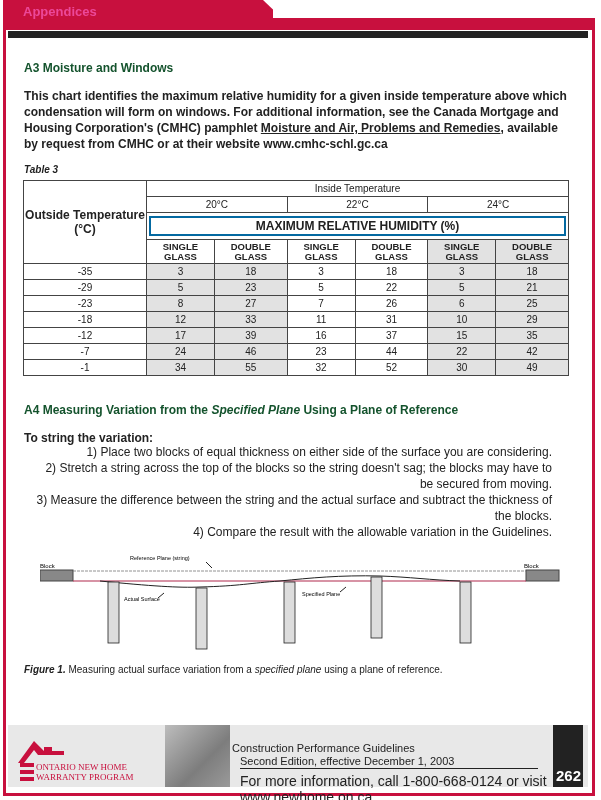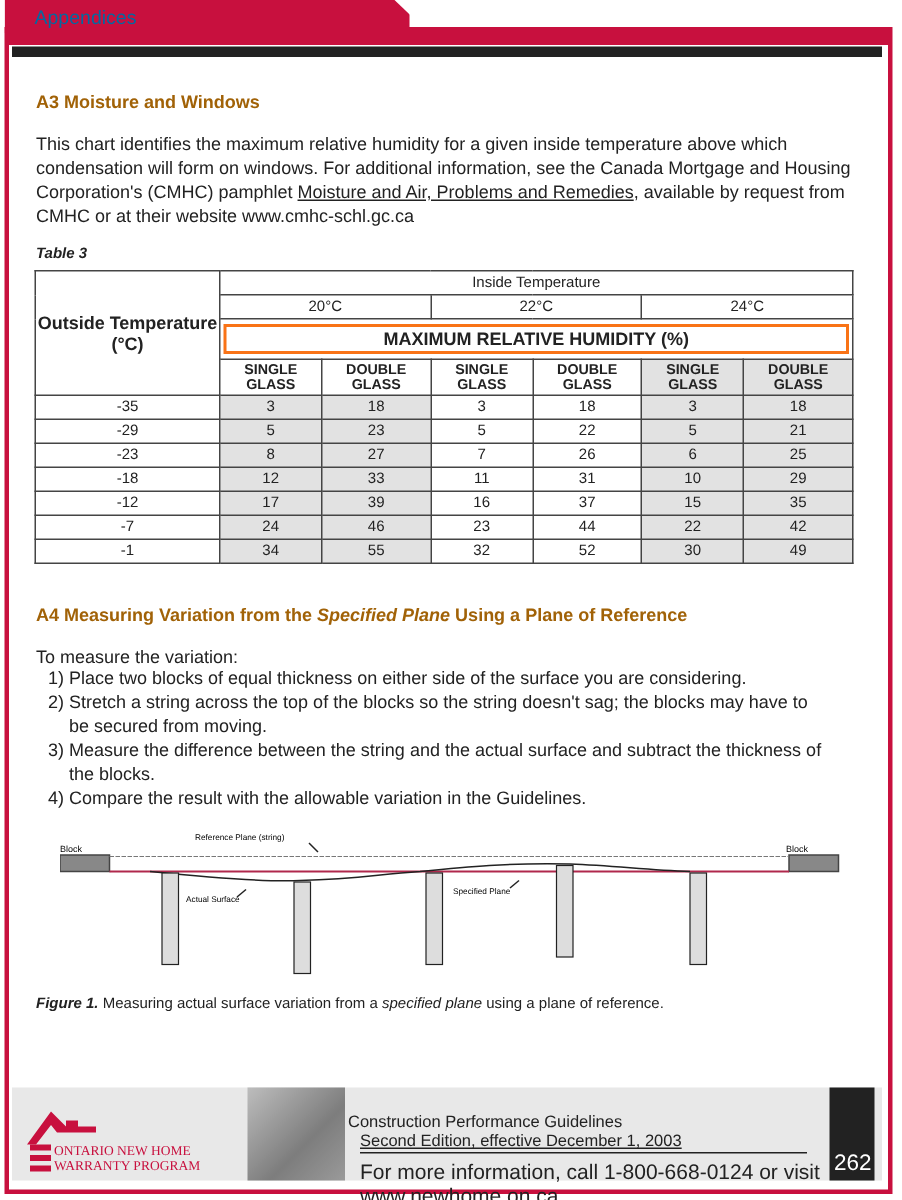--- a/index.html
+++ b/index.html
@@ -1,44 +1,44 @@
 <!DOCTYPE html>
 <html><head>
 <meta charset="utf-8">
 <style>
   html, body { margin:0; padding:0; background:#ffffff; }
   body { width:601px; height:800px; position:relative; overflow:hidden; font-family:"Liberation Sans", sans-serif; color:#222; }
   .tab { position:absolute; left:3px; top:0; width:270px; height:22px; background:#c8103e; clip-path:polygon(0 0, 260px 0, 283px 22px, 0 22px); }
-  .tab-label { position:absolute; left:23px; top:4px; color:#0369a1; font-weight:normal; font-size:13px; }
+  .tab-label { position:absolute; left:23px; top:4px; color:#ec4899; font-weight:bold; font-size:13px; }
   .frame { position:absolute; left:3px; top:18px; width:592px; height:778px; border:3px solid #c8103e; box-sizing:border-box; border-top-width:12px; background:#fff; }
   .topbar { position:absolute; left:8px; top:31px; width:580px; height:7px; background:#222; }
-  .h2 { position:absolute; left:24px; font-weight:bold; font-size:12px; color:#a16207; }
-  .para { position:absolute; left:24px; width:545px; font-size:12px; line-height:16px; color:#222; }
+  .h2 { position:absolute; left:24px; font-weight:bold; font-size:12px; color:#14532d; }
+  .para { position:absolute; left:24px; width:545px; font-size:12px; line-height:16px; color:#222;font-weight:bold; }
   .para u { text-decoration:underline; }
   .caption-small { position:absolute; left:24px; top:164px; font-size:10px; font-style:italic; font-weight:bold; }
   table.hum { position:absolute; left:23px; top:180px; width:546px; border-collapse:collapse; font-size:10px; color:#222; border:1px solid #222; }
   table.hum td { border:1px solid #444; text-align:center; padding:0; height:15px; }
   table.hum td.outside { font-weight:bold; font-size:12px; line-height:14px; width:122px;margin-top:32px; }
   table.hum td.glass { font-size:9.5px; line-height:10px; height:23px;font-weight:bold; }
   table.hum td.shade { background:#e2e2e2; }
   td.maxrh { padding:3px 2px !important; }
-  .maxrh-box { border:2px solid #f97316; font-weight:bold; font-size:12px; padding:1px 0; }
-  ol.steps { position:absolute; left:32px; top:444px; margin:0; padding:0 0 0 0; list-style:none; font-size:12px; line-height:16px; width:520px; }
+  .maxrh-box { border:2px solid #0369a1; font-weight:bold; font-size:12px; padding:1px 0; }
+  ol.steps { position:absolute; left:32px; top:444px; margin:0; padding:0 0 0 0; list-style:none; font-size:12px; line-height:16px; width:520px;text-align:right; }
   ol.steps li { padding-left:14px; text-indent:-14px; }
   .fig { position:absolute; left:40px; top:552px; }
   .fig-caption { position:absolute; left:24px; top:664px; font-size:10px; }
   .footer { position:absolute; left:8px; top:725px; width:580px; height:62px; background:#e8e8e8; }
   .logo { position:absolute; left:14px; top:733px; width:140px; height:50px; }
   .photo { position:absolute; left:165px; top:725px; width:65px; height:62px; background:linear-gradient(135deg,#bdbdbd,#7d7d7d 60%,#9a9a9a); }
   .f-title { position:absolute; left:232px; top:742px; font-size:11px; color:#222; }
-  .f-ed { position:absolute; left:240px; top:755px; font-size:11px; color:#222;text-decoration:underline; }
+  .f-ed { position:absolute; left:240px; top:755px; font-size:11px; color:#222; }
   .f-rule { position:absolute; left:240px; top:768px; width:298px; height:1px; background:#222; }
   .f-info { position:absolute; left:240px; top:773px; font-size:14px; color:#222; }
   .pagebox { position:absolute; left:553px; top:725px; width:30px; height:62px; background:#222; }
-  .pagenum { position:absolute; left:556px; top:767px; font-size:15px; font-weight:normal; color:#fff;text-align:center; }
+  .pagenum { position:absolute; left:556px; top:767px; font-size:15px; font-weight:bold; color:#fff;text-align:center; }
 </style>
 </head>
 <body>
 
 <div class="frame"></div>
 <div class="tab"></div>
 <div class="tab-label">Appendices</div>
 <div class="topbar"></div>
 
 <div class="h2" style="top:61px">A3  Moisture and Windows</div>
@@ -132,21 +132,21 @@
         <td class="shade">55</td>
         <td>32</td>
         <td>52</td>
         <td class="shade">30</td>
         <td class="shade">49</td>
       </tr>
     </tbody>
 </table>
 
 <div class="h2" style="top:403px"><span>A4  Measuring Variation from the </span><i>Specified Plane</i><span> Using a Plane of Reference</span></div>
-<div class="para" style="top:430px">To measure the variation:</div>
+<div class="para" style="top:430px">To string the variation:</div>
 <ol class="steps">
   <li>1) Place two blocks of equal thickness on either side of the surface you are considering.</li>
   <li>2) Stretch a string across the top of the blocks so the string doesn't sag; the blocks may have to be secured from moving.</li>
   <li>3) Measure the difference between the string and the actual surface and subtract the thickness of the blocks.</li>
   <li>4) Compare the result with the allowable variation in the Guidelines.</li>
 </ol>
 
 <svg class="fig" width="520" height="100" viewBox="0 0 520 100">
   <text x="0" y="16" font-size="6" font-family="Liberation Sans, sans-serif">Block</text>
   <text x="484" y="16" font-size="6" font-family="Liberation Sans, sans-serif">Block</text>

